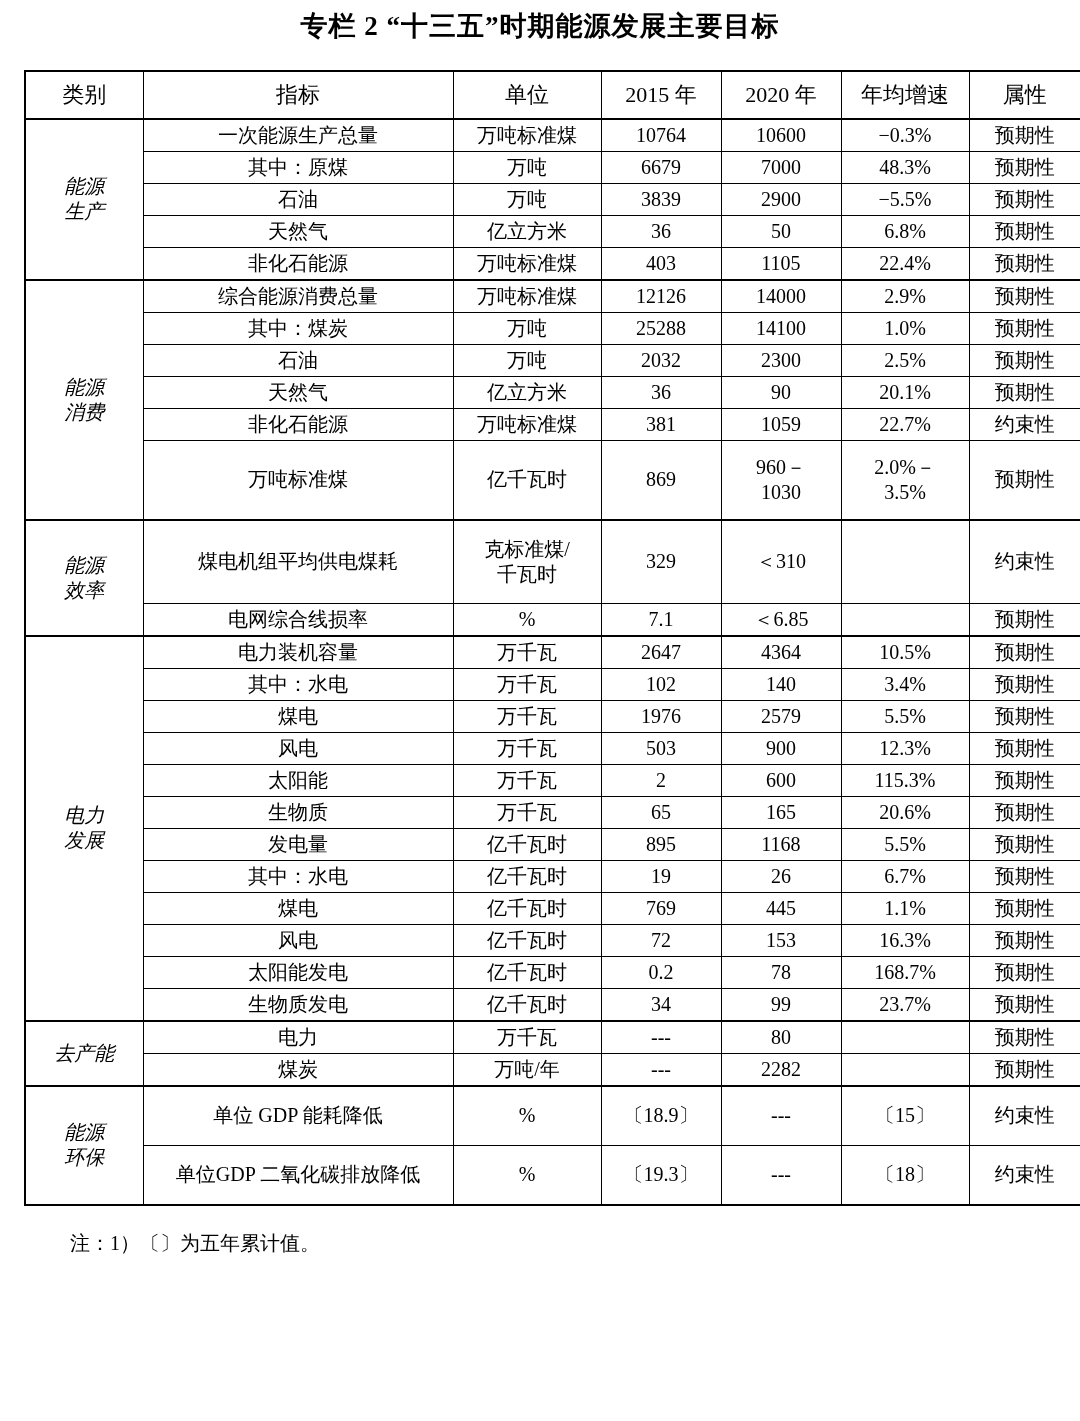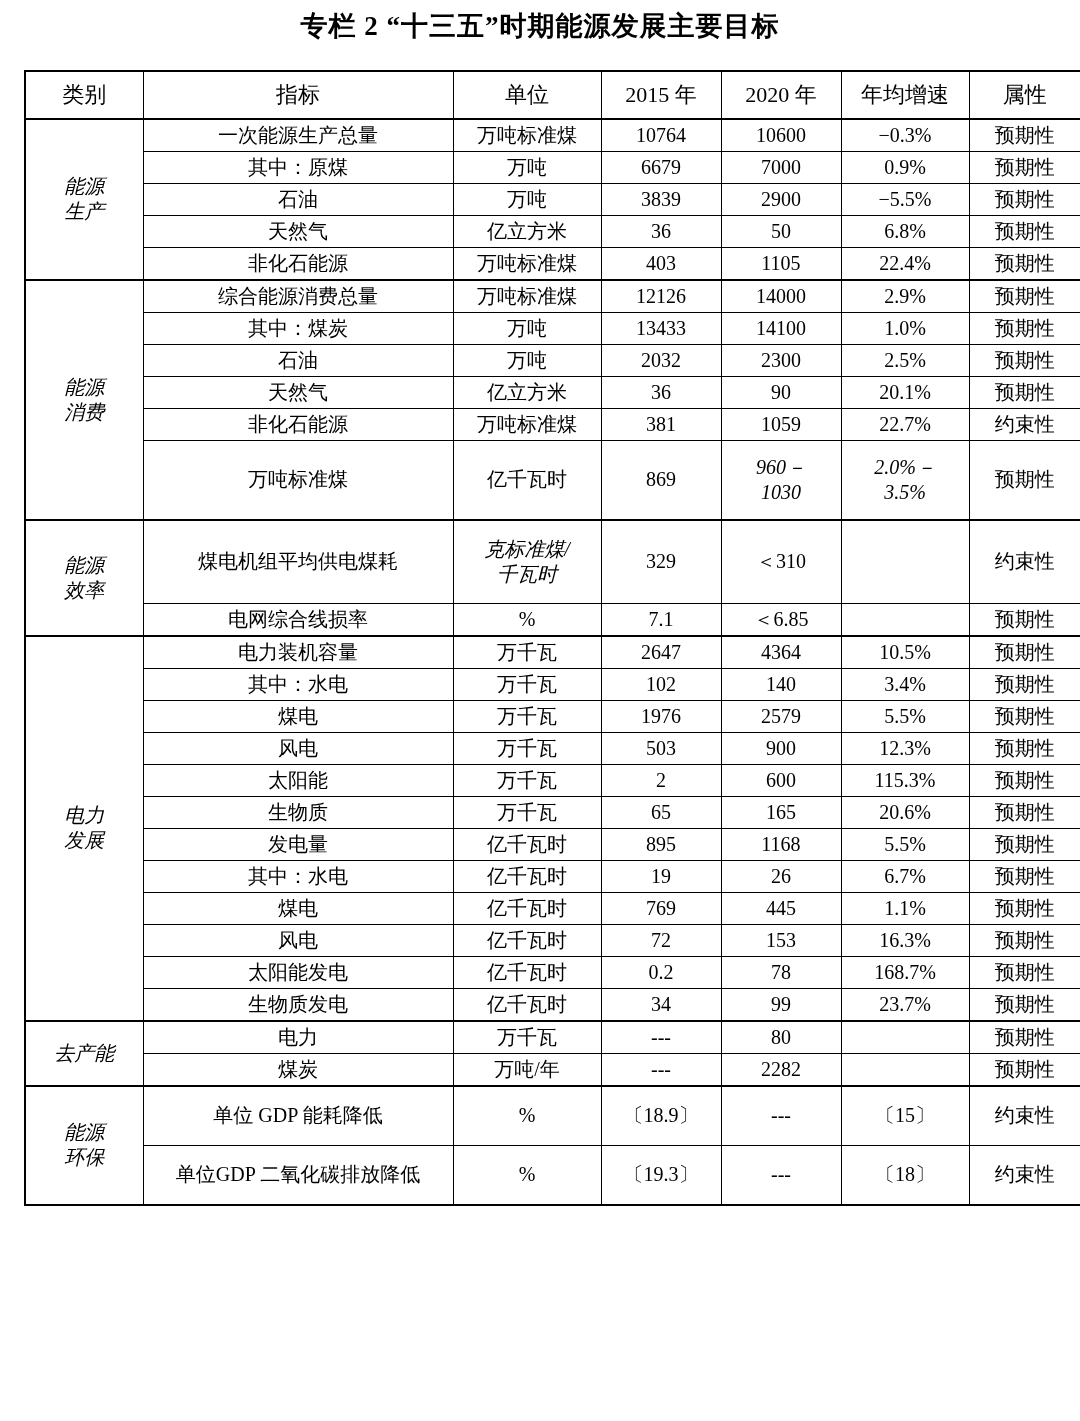--- a/index.html
+++ b/index.html
@@ -57,21 +57,20 @@
     font-style: italic;
   }
   td.name {
     font-size: 21px;
   }
   td.unit {
     font-size: 20px;
   }
   td.two-line {
     line-height: 1.45;
-    font-style: italic;
   }
   .col-cat { width: 118px; }
   .col-name { width: 310px; }
   .col-unit { width: 148px; }
   .col-y15 { width: 120px; }
   .col-y20 { width: 120px; }
   .col-rate { width: 128px; }
   .col-attr { width: 112px; }
 
   .thick-top { border-top: 2px solid #000 !important; }
@@ -115,21 +114,21 @@
         <td class="thick-top">10764</td>
         <td class="thick-top">10600</td>
         <td class="thick-top">−0.3%</td>
         <td class="thick-top">预期性</td>
       </tr>
       <tr>
         <td class="name">其中：原煤</td>
         <td class="unit">万吨</td>
         <td>6679</td>
         <td>7000</td>
-        <td>0.9%</td>
+        <td>48.3%</td>
         <td>预期性</td>
       </tr>
       <tr>
         <td class="name">石油</td>
         <td class="unit">万吨</td>
         <td>3839</td>
         <td>2900</td>
         <td>−5.5%</td>
         <td>预期性</td>
       </tr>
@@ -155,21 +154,21 @@
         <td class="name thick-top">综合能源消费总量</td>
         <td class="unit thick-top">万吨标准煤</td>
         <td class="thick-top">12126</td>
         <td class="thick-top">14000</td>
         <td class="thick-top">2.9%</td>
         <td class="thick-top">预期性</td>
       </tr>
       <tr>
         <td class="name">其中：煤炭</td>
         <td class="unit">万吨</td>
-        <td>13433</td>
+        <td>25288</td>
         <td>14100</td>
         <td>1.0%</td>
         <td>预期性</td>
       </tr>
       <tr>
         <td class="name">石油</td>
         <td class="unit">万吨</td>
         <td>2032</td>
         <td>2300</td>
         <td>2.5%</td>
@@ -347,13 +346,14 @@
         <td class="name" style="height:52px">单位GDP 二氧化碳排放降低</td>
         <td class="unit">%</td>
         <td>〔19.3〕</td>
         <td>---</td>
         <td>〔18〕</td>
         <td>约束性</td>
       </tr>
     </tbody>
   </table>
 
+  <div class="note">注：1）〔〕为五年累计值。</div>
 </div>
 
 </body></html>

